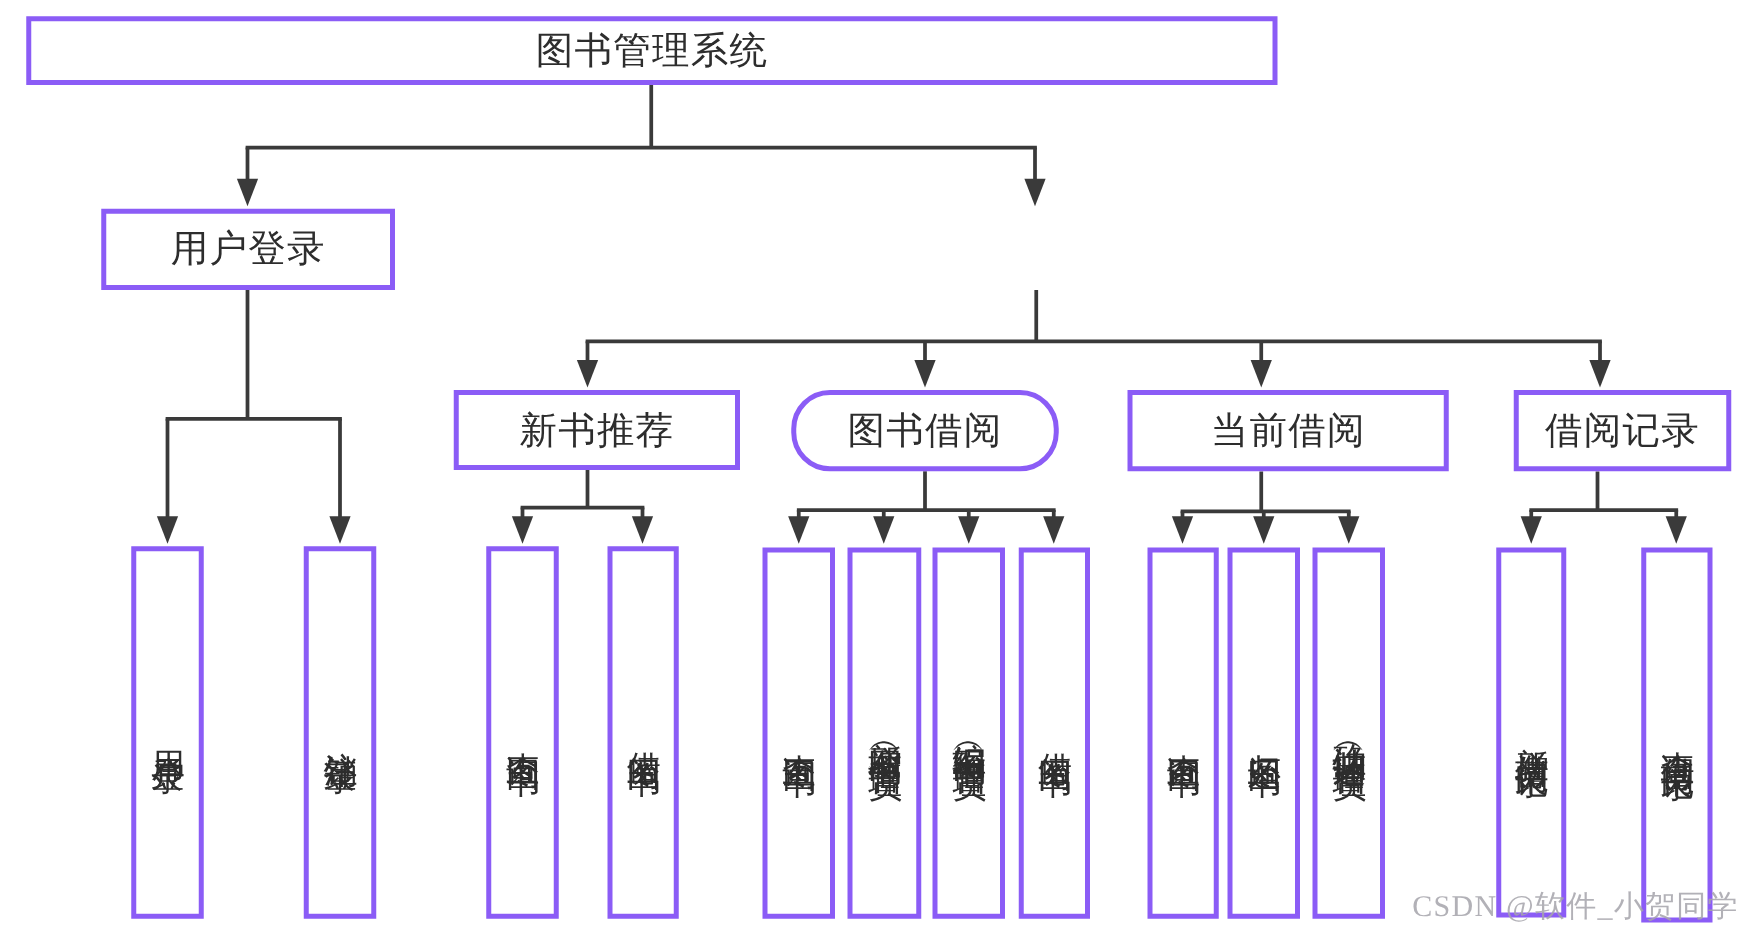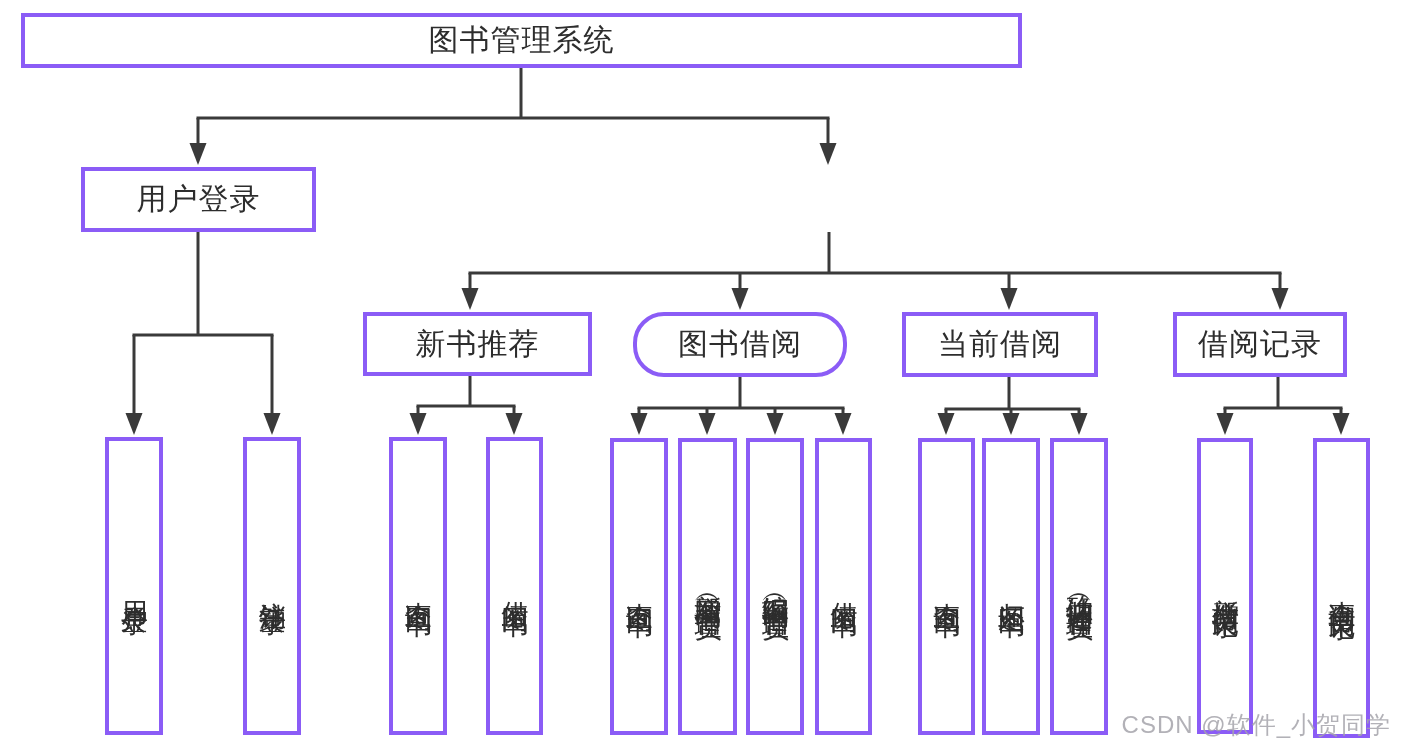--- a/index.html
+++ b/index.html
@@ -32,20 +32,21 @@
   svg.wires{position:absolute;left:0;top:0;width:1405px;height:747px;}
   svg.wires line{stroke:#3a3a3a;stroke-width:3;}
   svg.wires path{fill:#3a3a3a;stroke:none;}
   .watermark{
     position:absolute;
     right:14px;bottom:6px;
     font-size:24px;
     color:rgba(165,163,170,0.85);
     letter-spacing:1px;
     white-space:nowrap;
+    font-family:Liberation Serif, serif;
   }
 </style>
 </head>
 <body>
 
 <div class="canvas">
 
   <svg class="wires" viewBox="0 0 1405 747" xmlns="http://www.w3.org/2000/svg">
 
     <line x1="521" y1="68" x2="521" y2="118"></line>
@@ -115,24 +116,24 @@
   <div class="node hbox" style="left:81px;top:167px;width:235px;height:65px;">
     <span>用户登录</span>
   </div>
 
   <div class="node hbox" style="left:363px;top:312px;width:229px;height:64px;">
     <span>新书推荐</span>
   </div>
   <div class="node hbox" style="left:633px;top:312px;width:214px;height:65px;border-radius:31px;">
     <span>图书借阅</span>
   </div>
-  <div class="node hbox" style="left:902px;top:312px;width:196px;height:65px;justify-content:center;">
+  <div class="node hbox" style="left:902px;top:312px;width:257px;height:65px;justify-content:center;">
     <span>当前借阅</span>
   </div>
-  <div class="node hbox" style="left:1173px;top:312px;width:174px;height:65px;">
+  <div class="node hbox" style="left:1211px;top:312px;width:174px;height:65px;">
     <span>借阅记录</span>
   </div>
 
   <div class="node vbox" style="left:105px;top:437px;width:58px;height:298px;">
     <span class="vtext">用户登录</span>
   </div>
   <div class="node vbox" style="left:243px;top:437px;width:58px;height:298px;">
     <span class="vtext">注销登录</span>
   </div>
 

